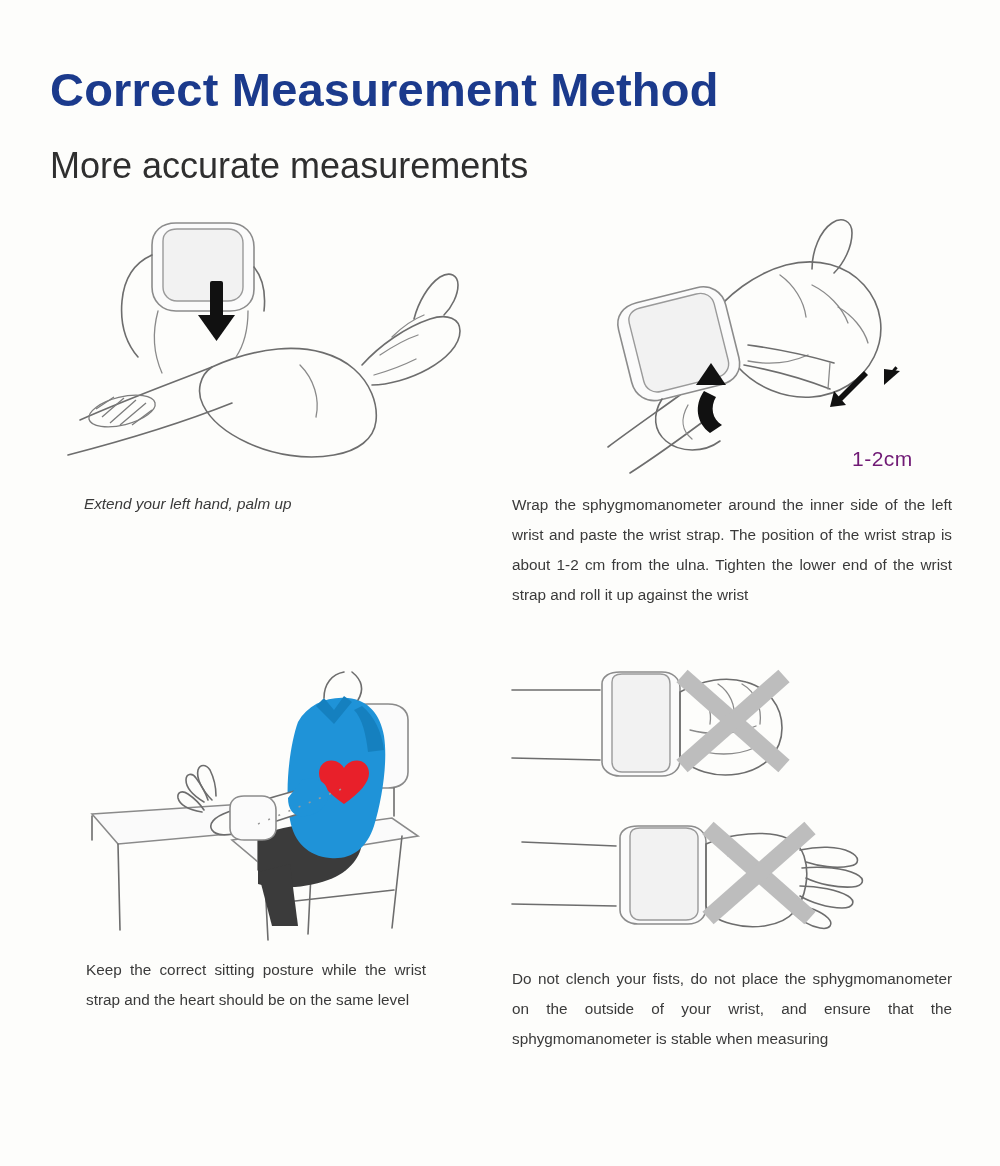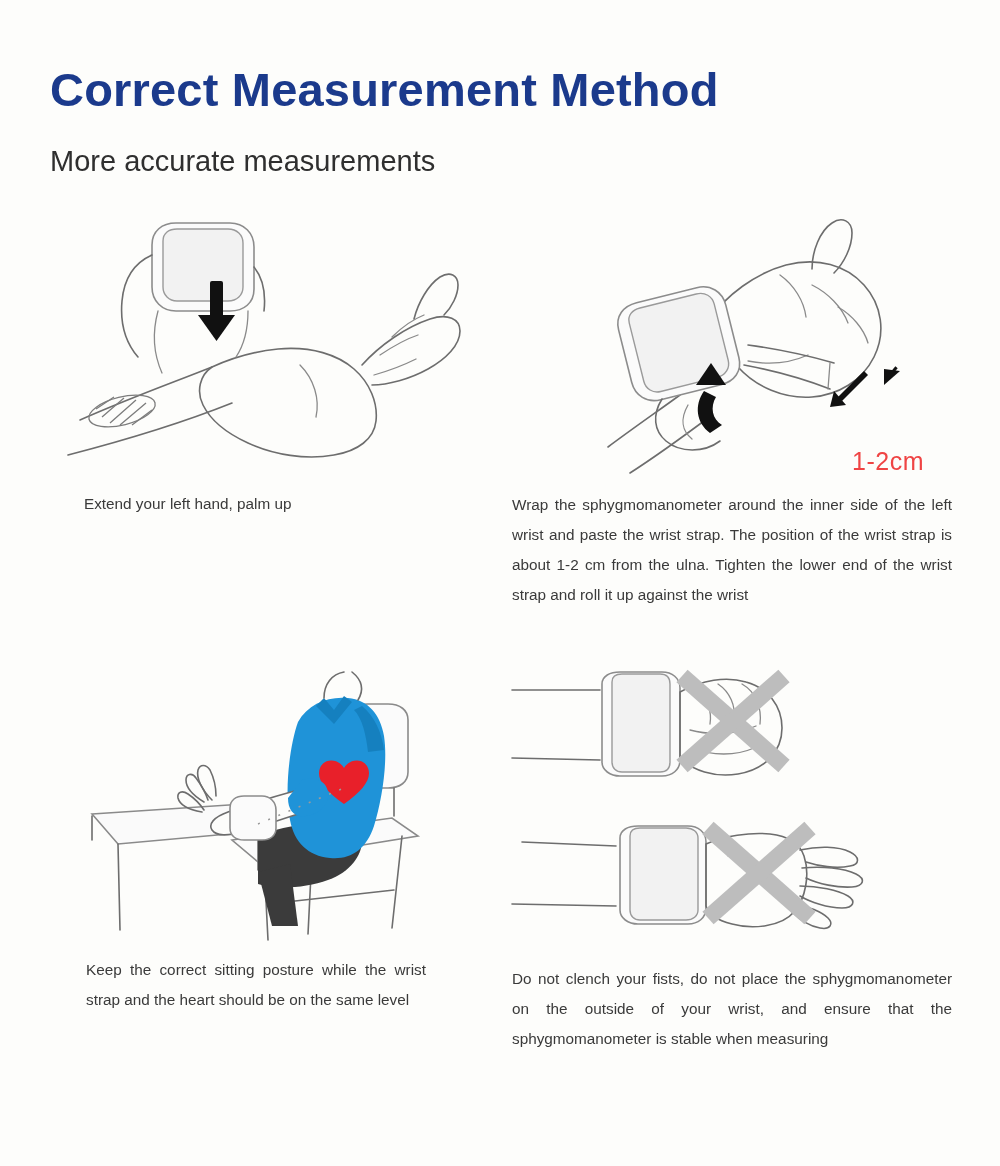--- a/index.html
+++ b/index.html
@@ -28,21 +28,21 @@
     font-size: 47px;
     font-weight: bold;
     color: #1b3a8c;
     letter-spacing: 0.2px;
     white-space: nowrap;
   }
   .subtitle {
     position: absolute;
     left: 50px;
     top: 145px;
-    font-size: 29px;
+    font-size: 36px;
     color: #2f2f2f;
     white-space: nowrap;
   }
 
   
   .panel {
     position: absolute;
   }
   .art {
     position: relative;
@@ -50,34 +50,34 @@
   .caption {
     font-size: 15.3px;
     line-height: 30px;
     color: #3a3a3a;
   }
   .caption.justify {
     text-align: justify;
   }
 
   
-  #panel-1 { left: 62px;  top: 215px;  width: 400px; }
+  #panel-1 { left: 62px;  top: 215px;  width: 400px; font-style: italic; }
   #panel-2 { left: 512px; top: 215px;  width: 445px; }
   #panel-3 { left: 62px;  top: 640px;  width: 400px; }
   #panel-4 { left: 512px; top: 670px;  width: 445px; }
 
   #panel-1 .caption { margin-top: 14px; padding-left: 22px; }
   #panel-2 .caption { width: 440px; }
   #panel-3 .caption { margin-top: 10px; padding-left: 24px; width: 340px; }
   #panel-4 .caption { margin-top: 14px; width: 440px; }
 
   .dim-label {
     position: absolute;
-    font-size: 25px;
-    color: #ef4444;
+    font-size: 21px;
+    color: #701a75;
     letter-spacing: 0.5px;
   }
 
   svg { display: block; overflow: visible; }
   .ln { fill: none; stroke: #6d6d6d; stroke-width: 1.6; stroke-linecap: round; stroke-linejoin: round; }
   .ln-thin { fill: none; stroke: #8a8a8a; stroke-width: 1.3; stroke-linecap: round; stroke-linejoin: round; }
   .cuff { fill: #fbfbfb; stroke: #8c8c8c; stroke-width: 1.6; }
   .cuff-face { fill: #f2f2f2; stroke: #9a9a9a; stroke-width: 1.4; }
   .arrow-blk { fill: #111; }
   .xmark { stroke: #bdbdbd; stroke-width: 17; stroke-linecap: butt; fill: none; }

